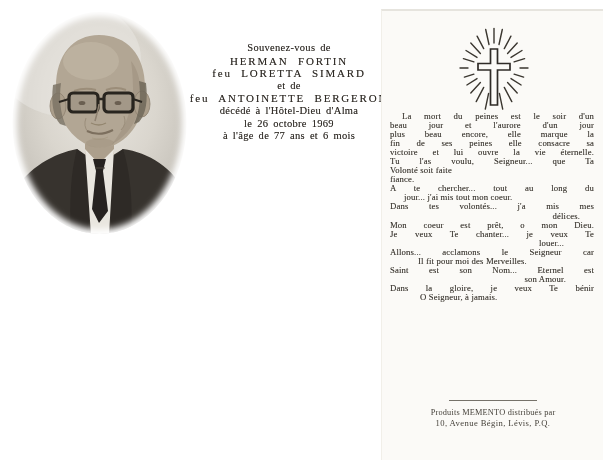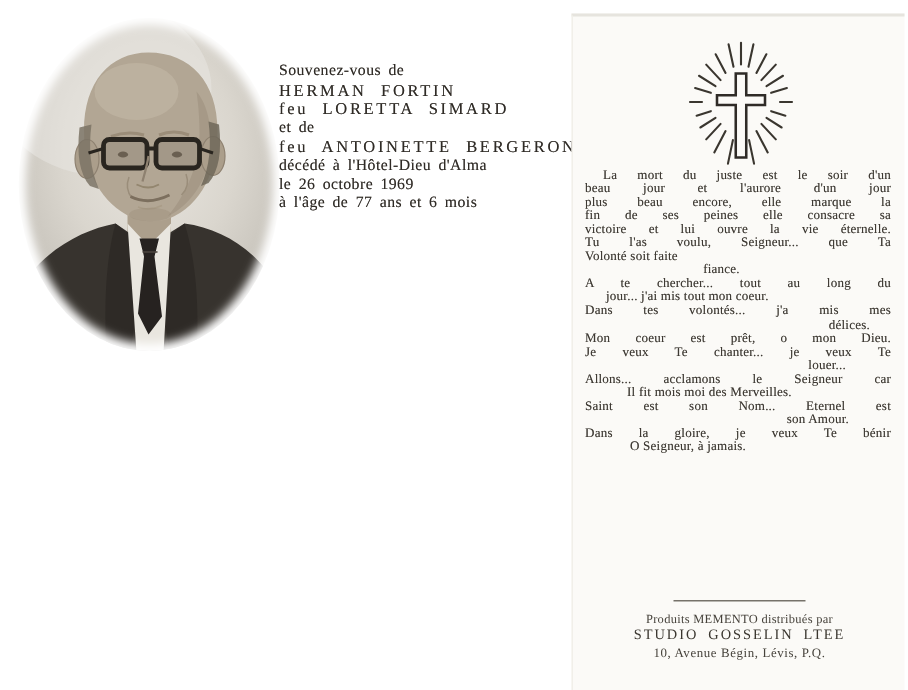--- a/index.html
+++ b/index.html
@@ -6,21 +6,21 @@
   html,body{margin:0;padding:0;background:#ffffff;}
   .page{
     position:relative;width:605px;height:460px;background:#ffffff;overflow:hidden;
     font-family:"Liberation Serif","DejaVu Serif",serif;color:#332f2a;
   }
   
   .photo-wrap{position:absolute;left:11px;top:11px;width:177px;height:224px;}
   .photo-wrap svg{display:block;width:100%;height:100%;}
   
   .memorial{
-    position:absolute;left:186px;top:42px;width:206px;text-align:left;
+    position:absolute;left:186px;top:42px;width:206px;text-align:center;
     font-size:10.5px;line-height:12.6px;letter-spacing:.3px;word-spacing:2px;
     color:#2f2b26;text-shadow:0 0 .4px rgba(60,55,50,.55);
   }
   .memorial .m-caps{font-size:11px;letter-spacing:1.8px;word-spacing:5px;}
   
   .right-card{
     position:absolute;left:381px;top:9px;width:221px;height:449px;
     background:#fbfaf7;border-top:2px solid #e6e4de;border-left:1px solid #f1efe9;
   }
   .cross-wrap{position:absolute;left:452px;top:26px;width:84px;height:94px;}
@@ -28,21 +28,21 @@
   
   .prayer{
     position:absolute;left:390px;top:112px;width:204px;
     font-size:8.7px;line-height:9.05px;color:#3d3933;
     text-shadow:0 0 .35px rgba(70,64,56,.5);letter-spacing:.15px;
   }
   .pl{white-space:nowrap;}
   .pl.j{white-space:normal;text-align:justify;text-align-last:justify;}
   .pl.i1{text-indent:12px;}
   .pl.r26{text-align:left;padding-right:26px;}
-  .pl.r22{text-align:center;padding-right:22px;}
+  .pl.r22{text-align:left;padding-right:22px;}
   .pl.r14{text-align:right;padding-right:14px;}
   .pl.r30{text-align:right;padding-right:30px;}
   .pl.r28{text-align:right;padding-right:28px;}
   .pl.l14{padding-left:14px;}
   .pl.l28{padding-left:28px;}
   .pl.c30{padding-left:30px;}
   
   .pub{position:absolute;left:392px;top:400px;width:202px;text-align:center;color:#46423b;}
   .pub-rule{width:88px;border-top:1px solid #76726a;margin:0 auto 6px auto;height:0;}
   .pub-line1{font-size:8.3px;line-height:11px;letter-spacing:.2px;}
@@ -160,43 +160,42 @@
         <line x1="25.0" y1="30.4" x2="14.0" y2="23.5"></line>
         <line x1="28.4" y1="26.4" x2="18.8" y2="16.1"></line>
         <line x1="31.7" y1="21.6" x2="25.1" y2="9.2"></line>
         <line x1="37.0" y1="17.5" x2="33.7" y2="2.5"></line>
       </g>
       <path d="M38.5,22 L45.5,22 L45.5,36.5 L58,36.5 L58,43 L45.5,43 L45.5,78 L38.5,78 L38.5,43 L26,43 L26,36.5 L38.5,36.5 Z" fill="#fbfaf7" stroke="#2f2b27" stroke-width="1.7"></path>
     </svg>
   </div>
 
   <div class="prayer">
-    <div class="pl j i1">La mort du juste est le soir d'un</div>
+    <div class="pl j i1">La mort du peines est le soir d'un</div>
     <div class="pl j">beau jour et l'aurore d'un jour</div>
     <div class="pl j">plus beau encore, elle marque la</div>
     <div class="pl j">fin de ses peines elle consacre sa</div>
     <div class="pl j">victoire et lui ouvre la vie éternelle.</div>
     <div class="pl j">Tu l'as voulu, Seigneur... que Ta</div>
     <div class="pl r26">Volonté soit faite</div>
     <div class="pl r22">fiance.</div>
     <div class="pl j">A te chercher... tout au long du</div>
     <div class="pl l14">jour... j'ai mis tout mon coeur.</div>
     <div class="pl j">Dans tes volontés... j'a mis mes</div>
     <div class="pl r14">délices.</div>
     <div class="pl j">Mon coeur est prêt, o mon Dieu.</div>
     <div class="pl j">Je veux Te chanter... je veux Te</div>
     <div class="pl r30">louer...</div>
     <div class="pl j">Allons... acclamons le Seigneur car</div>
-    <div class="pl l28">Il fit mois moi des Merveilles.</div>
+    <div class="pl l28">Il fit pour moi des Merveilles.</div>
     <div class="pl j">Saint est son Nom... Eternel est</div>
     <div class="pl r28">son Amour.</div>
     <div class="pl j">Dans la gloire, je veux Te bénir</div>
     <div class="pl c30">O Seigneur, à jamais.</div>
   </div>
 
   <div class="pub">
     <div class="pub-rule"></div>
     <div class="pub-line1">Produits MEMENTO distribués par</div>
-    <div class="pub-line2">STUDIO GOSSELIN LTEE</div>
     <div class="pub-line3">10, Avenue Bégin, Lévis, P.Q.</div>
   </div>
 
 </div>
 
 </body></html>

